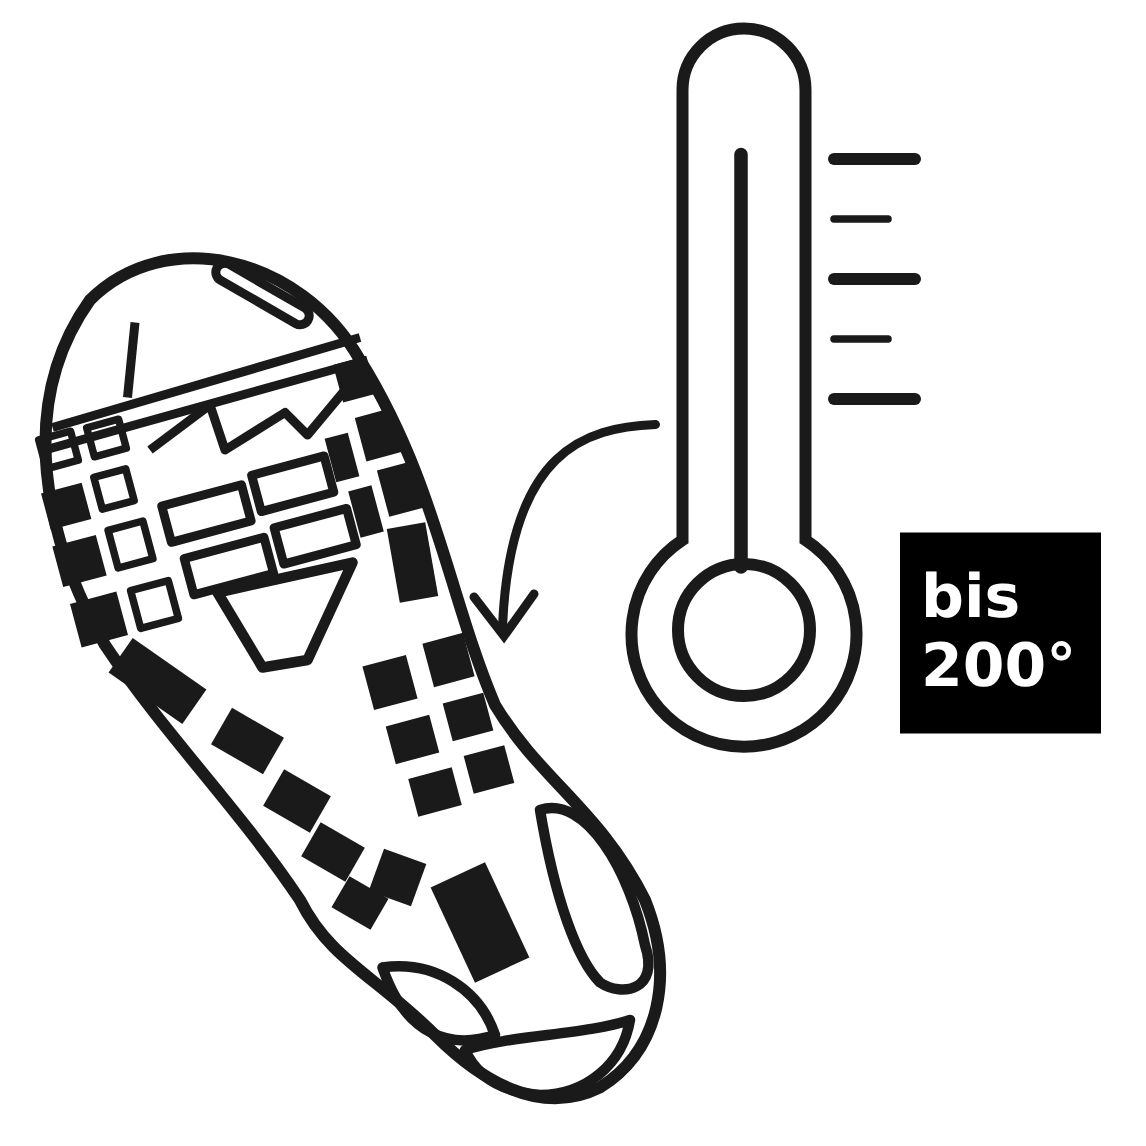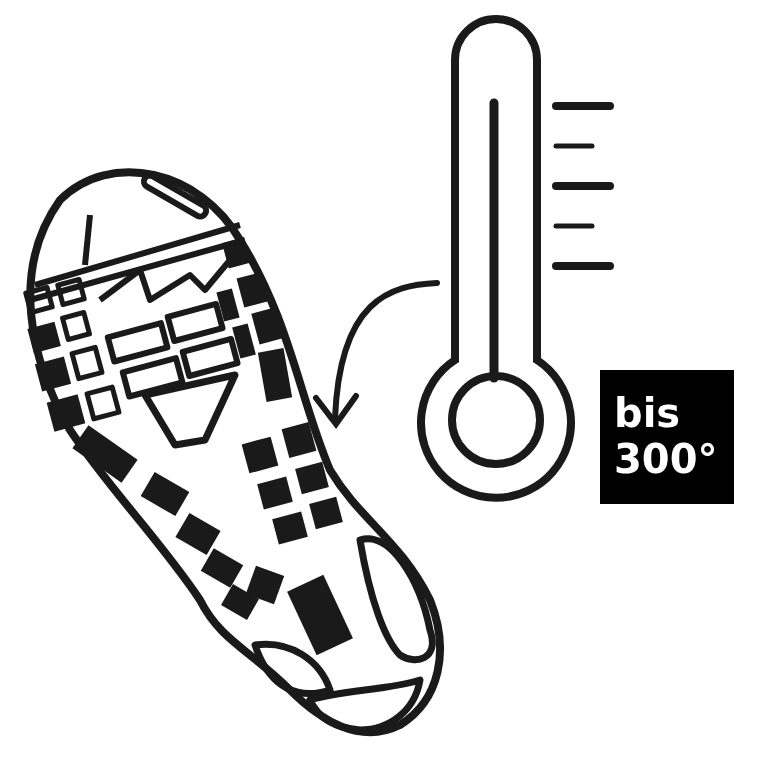--- a/index.html
+++ b/index.html
@@ -1,19 +1,19 @@
 <!DOCTYPE html>
 <html><head>
   <meta charset="utf-8">
   <style>
     html, body { margin: 0; padding: 0; background: #ffffff; }
     body { width: 764px; height: 764px; position: relative; overflow: hidden; }
     .canvas { position: absolute; left: 0; top: 0; width: 764px; height: 764px; }
     .badge {
-      position: absolute; left: 600px; top: 370px; width: 134px; height: 134px;
+      position: absolute; left: 600px; top: 355px; width: 134px; height: 134px;
       background: #000000; color: #ffffff;
       font-family: "DejaVu Sans", sans-serif; font-weight: bold;
       font-size: 40px; line-height: 46px;
       padding: 20px 0 0 14px; box-sizing: border-box;
     }
     .badge span { display: block; }
   </style>
 </head>
 <body>
 
@@ -84,14 +84,14 @@
     <g fill="none" stroke-width="7">
       <path d="M360 540 C390 530 420 580 430 630 C440 660 415 665 400 655 C385 640 370 600 360 540 Z"></path>
       <path d="M255 645 C290 640 320 660 330 690 C300 700 270 690 255 645 Z"></path>
       <path d="M310 700 C340 690 390 690 420 680 C415 710 390 730 360 730 C335 728 318 718 310 700 Z"></path>
     </g>
   </g>
 </svg>
 
 <div class="badge">
   <span>bis</span>
-  <span>300°</span>
+  <span>200°</span>
 </div>
 
 </body></html>

